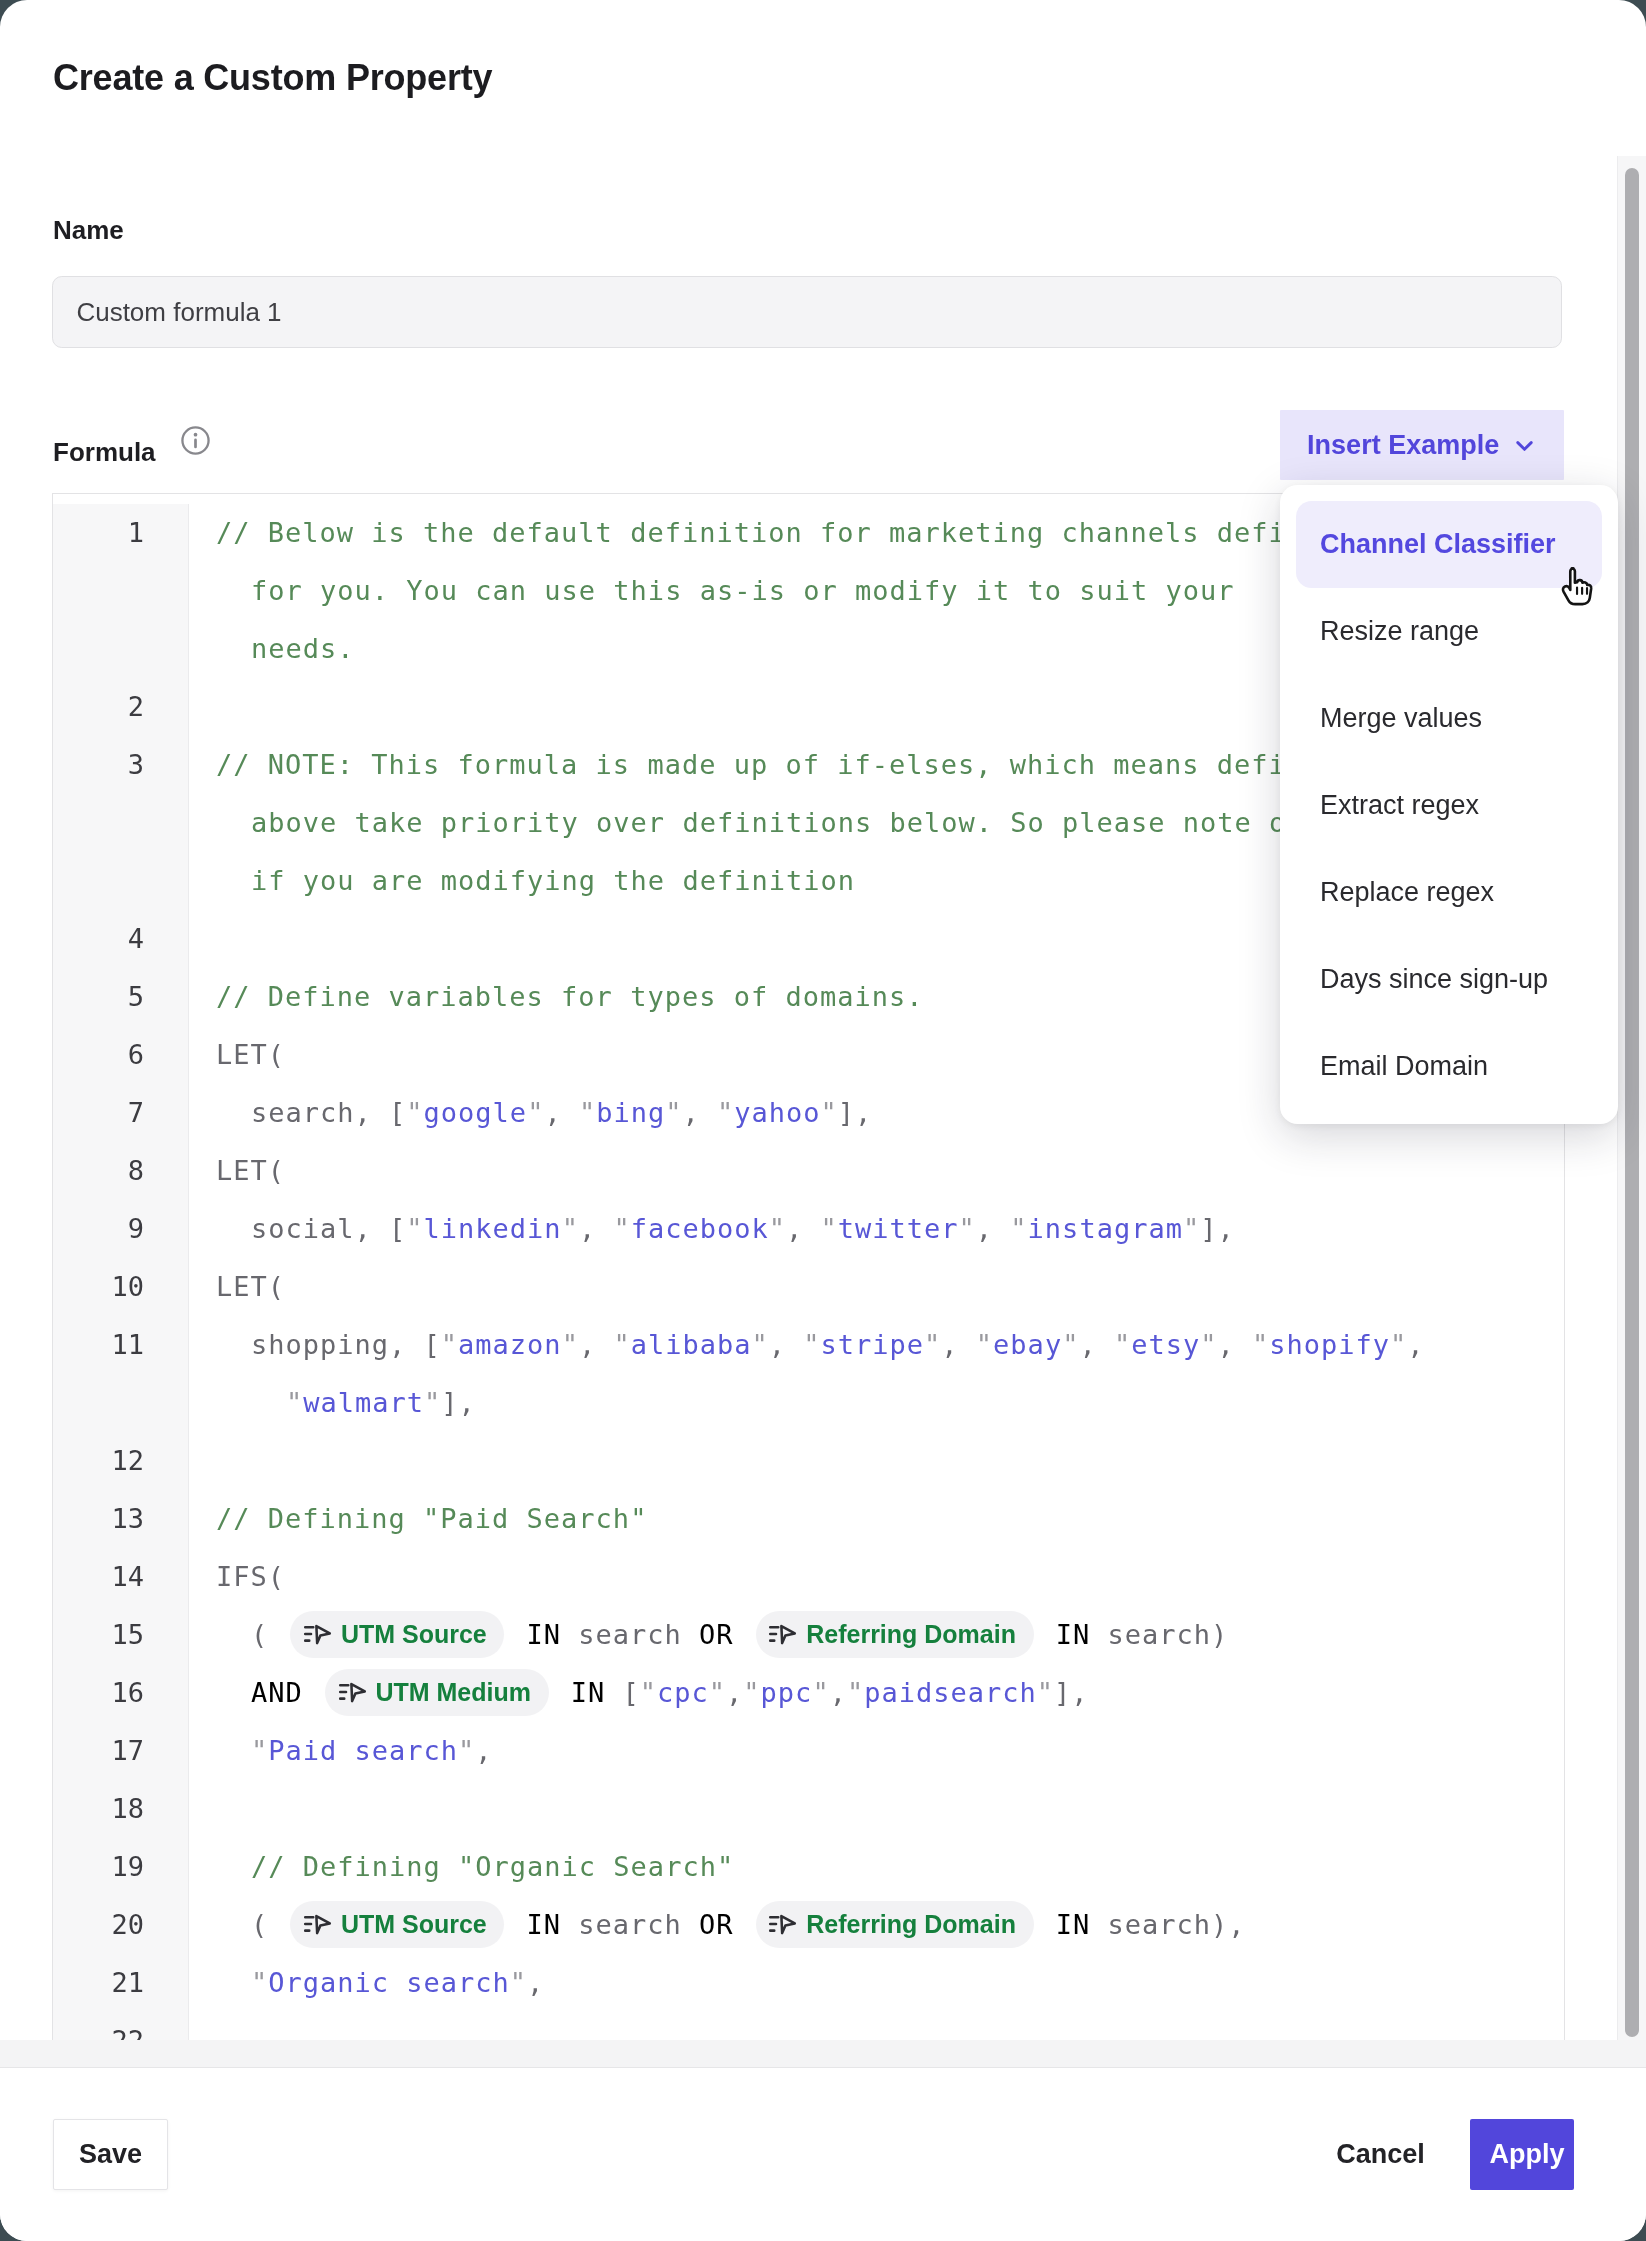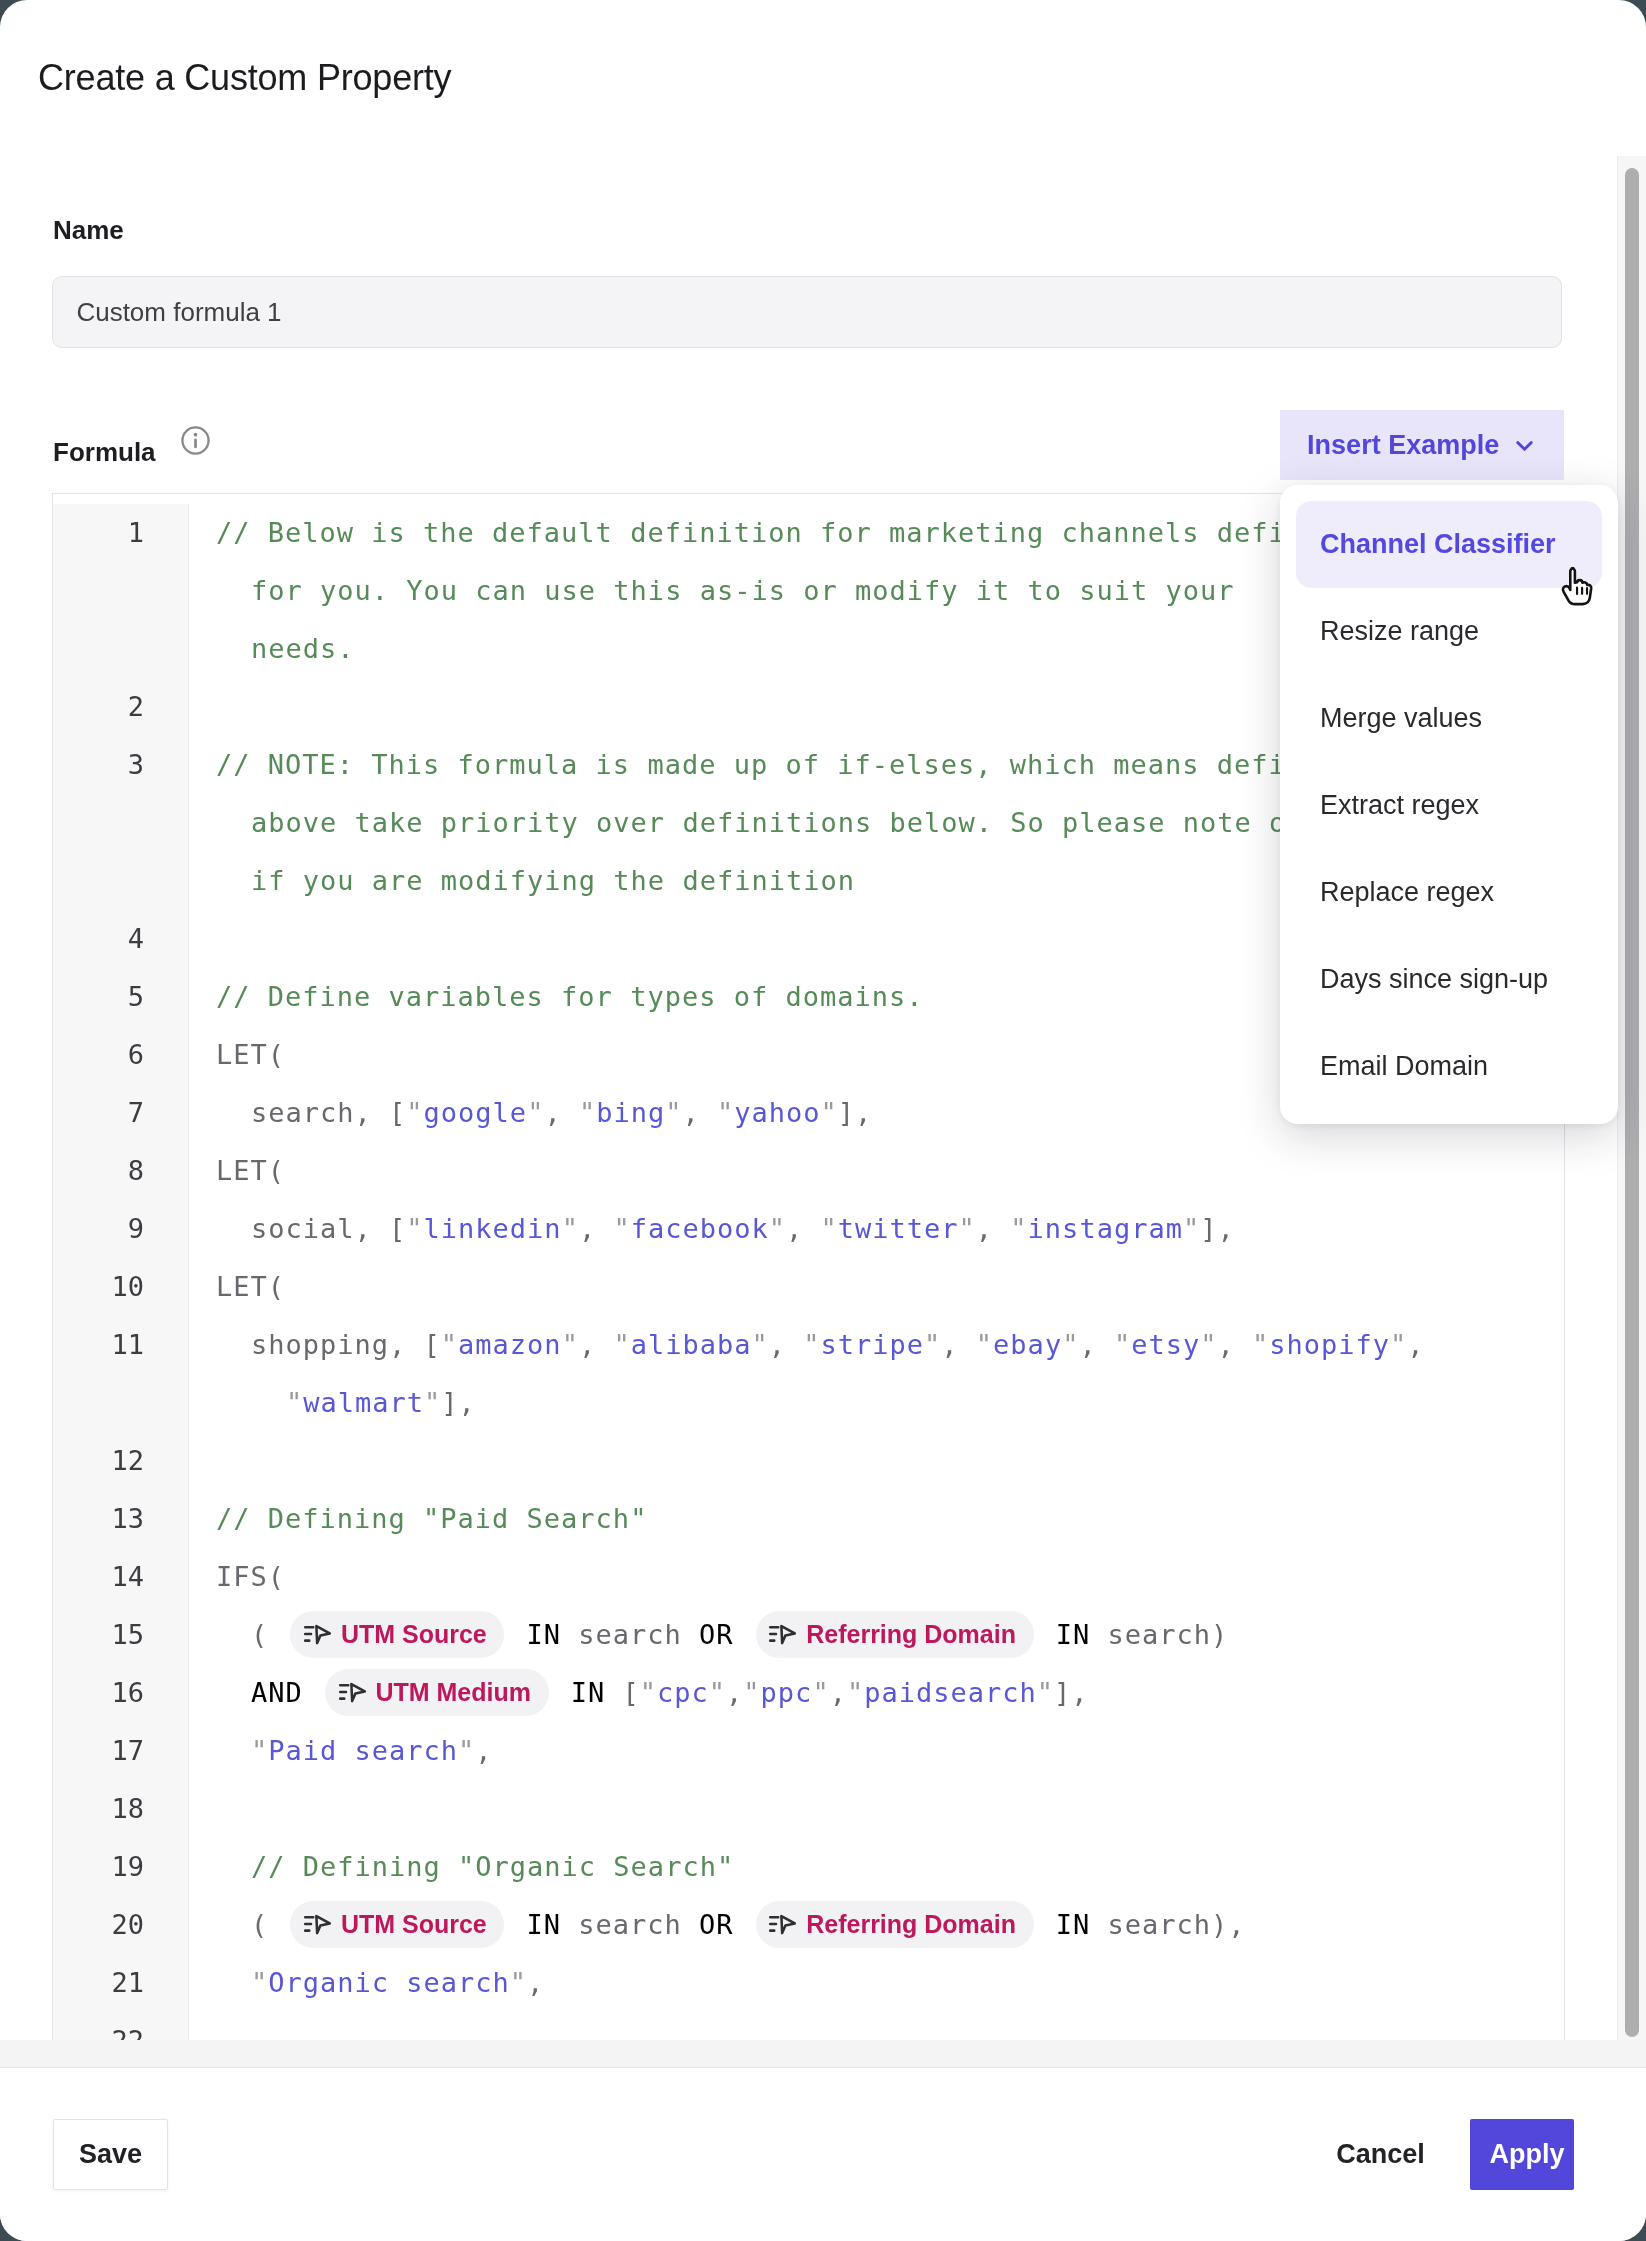--- a/index.html
+++ b/index.html
@@ -6,22 +6,22 @@
   body{
     width:1646px;height:2241px;position:relative;overflow:hidden;
     background:#3D4C52;
     font-family:"Liberation Sans",sans-serif;
     -webkit-font-smoothing:antialiased;
   }
   .modal{
     position:absolute;inset:0;background:#ffffff;border-radius:27px;overflow:hidden;
   }
   .title{
-    position:absolute;left:38px;top:57px;
-    font-size:36px;font-weight:400;color:#1C1C20;letter-spacing:-0.2px;
+    position:absolute;left:53px;top:57px;
+    font-size:36px;font-weight:700;color:#1C1C20;letter-spacing:-0.2px;
   }
   .field-label{
     position:absolute;left:53px;font-size:26px;font-weight:700;color:#1E1E22;
   }
   .name-label{top:215px;}
   .name-input{
     position:absolute;left:52px;top:276px;width:1510px;height:72px;
     box-sizing:border-box;border:1px solid #E0E0E3;border-radius:9.8px;
     background:#F4F4F6;color:#3F3F44;font-size:26px;
     padding:0 23.4px;font-family:"Liberation Sans",sans-serif;outline:none;
@@ -56,21 +56,21 @@
   .tok-c{color:#568A58;}
   .tok-p{color:#68686E;}
   .tok-s{color:#5857D6;}
   .tok-q{color:#99999E;}
   .tok-k{color:#000000;}
   .chip{
     display:inline-flex;align-items:center;gap:8.8px;vertical-align:middle;
     height:47px;padding:0 17.6px 0 12.7px;margin:0 4.9px;border-radius:23.4px;
     background:#F2F2F4;cursor:pointer;
     font-family:"Liberation Sans",sans-serif;font-size:25px;font-weight:600;
-    color:#be185d;letter-spacing:0;position:relative;top:-2px;
+    color:#15803d;letter-spacing:0;position:relative;top:-2px;
   }
   
   .dropdown{
     position:absolute;left:1280px;top:485px;width:338px;height:639px;
     background:#fff;border-radius:17.6px;box-sizing:border-box;padding:15.6px 0;
     box-shadow:0 11.7px 43px rgba(25,25,50,.18),0 2px 7.8px rgba(0,0,0,.06);
     z-index:30;
   }
   .dd-item{
     height:87px;margin:0 15.6px;border-radius:15.6px;display:flex;align-items:center;

